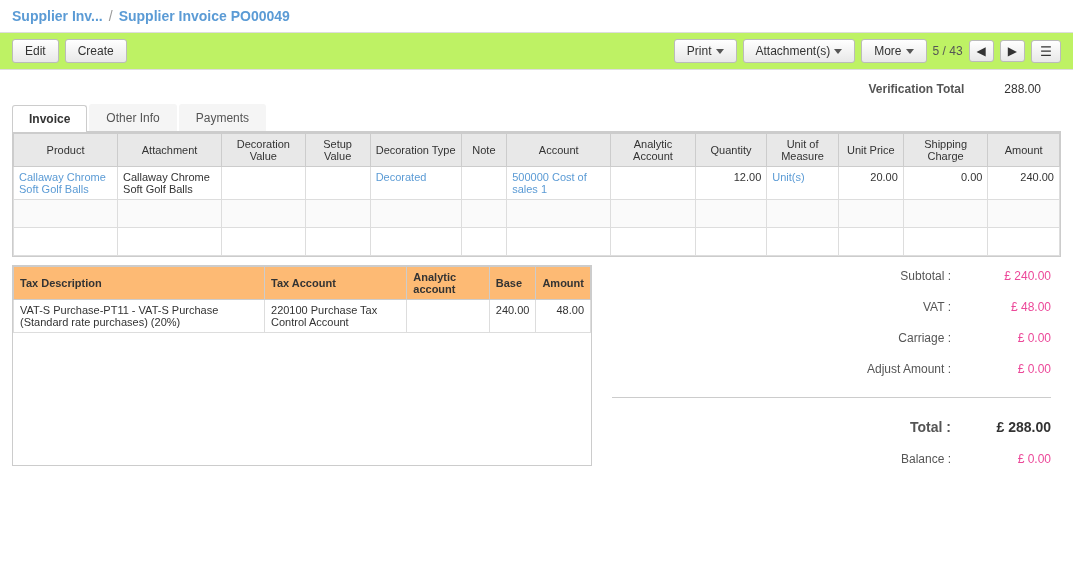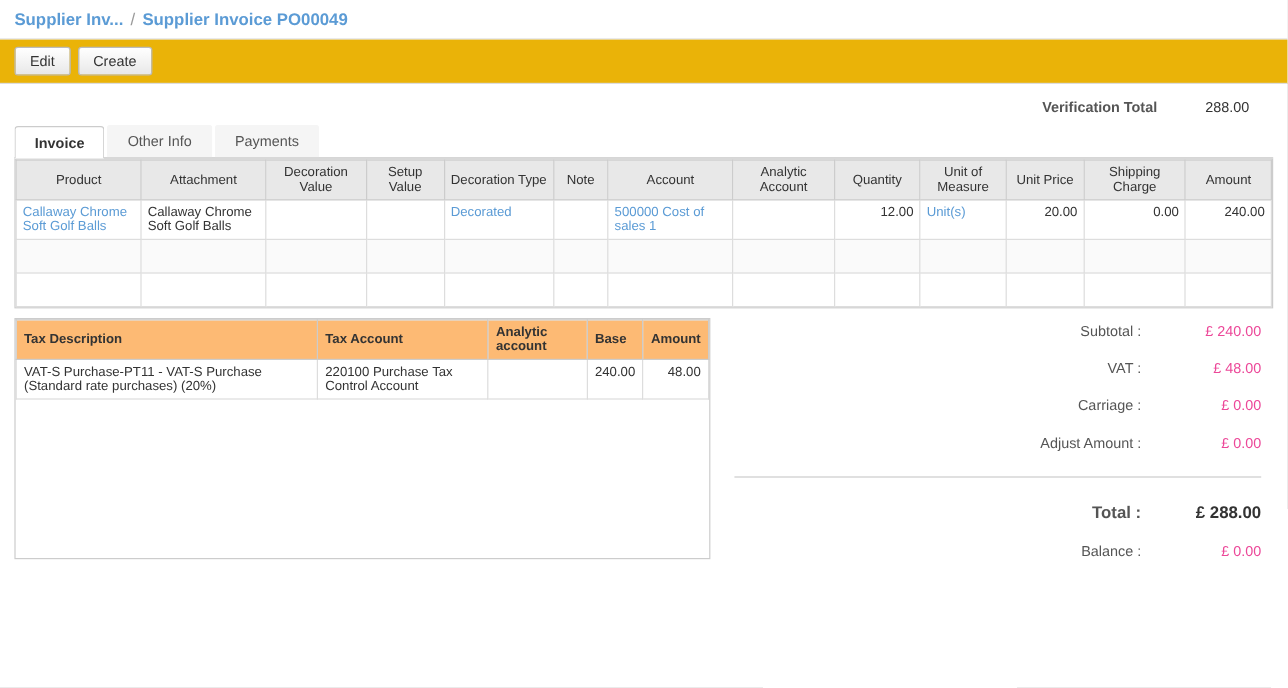--- a/index.html
+++ b/index.html
@@ -7,21 +7,21 @@
 
     .window { background: #fff; width: 1073px; min-height: 573px; display: flex; flex-direction: column; }
 
     
     .title-bar { background: #fff; padding: 8px 12px; border-bottom: 1px solid #ddd; display: flex; align-items: center; gap: 6px; }
     .title-breadcrumb { color: #5b9bd5; font-size: 14px; font-weight: bold; cursor: pointer; }
     .title-separator { color: #999; font-size: 14px; }
     .title-current { color: #5b9bd5; font-size: 14px; font-weight: bold; }
 
     
-    .toolbar { background: #eab308; padding: 6px 12px; border-bottom: 1px solid #ddd; display: flex; align-items: flex-start; gap: 6px; }
+    .toolbar { background: #bef264; padding: 6px 12px; border-bottom: 1px solid #ddd; display: flex; align-items: flex-start; gap: 6px; }
     .toolbar-left { display: flex; gap: 6px; }
     .btn { border: 1px solid #bbb; background: linear-gradient(to bottom, #fff, #e8e8e8); padding: 4px 12px; cursor: pointer; border-radius: 3px; font-size: 12px; color: #333; }
     .btn-dropdown { display: flex; align-items: center; gap: 4px; }
     .arrow-down { display: inline-block; width: 0; height: 0; border-left: 4px solid transparent; border-right: 4px solid transparent; border-top: 5px solid #555; }
     .nav-arrow { border: 1px solid #bbb; background: linear-gradient(to bottom, #fff, #e8e8e8); padding: 3px 7px; cursor: pointer; border-radius: 3px; font-size: 12px; color: #333; }
     .page-count { font-size: 12px; color: #555; }
     .menu-icon { border: 1px solid #bbb; background: linear-gradient(to bottom, #fff, #e8e8e8); padding: 3px 8px; cursor: pointer; border-radius: 3px; color: #333; }
 
     
     .content { padding: 8px 12px 0 12px; flex: 1; }
@@ -86,20 +86,38 @@
   <div class="title-bar">
     <span class="title-breadcrumb">Supplier Inv...</span>
     <span class="title-separator">/</span>
     <span class="title-current">Supplier Invoice PO00049</span>
   </div>
 
   <div class="toolbar">
     <div class="toolbar-left">
       <button class="btn">Edit</button>
       <button class="btn">Create</button>
+    </div>
+    <div style="margin-left: auto; display:flex; align-items:center; gap:6px;">
+      <button class="btn btn-dropdown">
+        <span>Print</span>
+        <span class="arrow-down"></span>
+      </button>
+      <button class="btn btn-dropdown">
+        <span>Attachment(s)</span>
+        <span class="arrow-down"></span>
+      </button>
+      <button class="btn btn-dropdown">
+        <span>More</span>
+        <span class="arrow-down"></span>
+      </button>
+      <span class="page-count">5 / 43</span>
+      <button class="nav-arrow">◀</button>
+      <button class="nav-arrow">▶</button>
+      <button class="menu-icon">☰</button>
     </div>
   </div>
 
   <div class="content">
 
     <div class="verification-row">
       <span class="verification-label">Verification Total</span>
       <span class="verification-value">288.00</span>
     </div>
 

